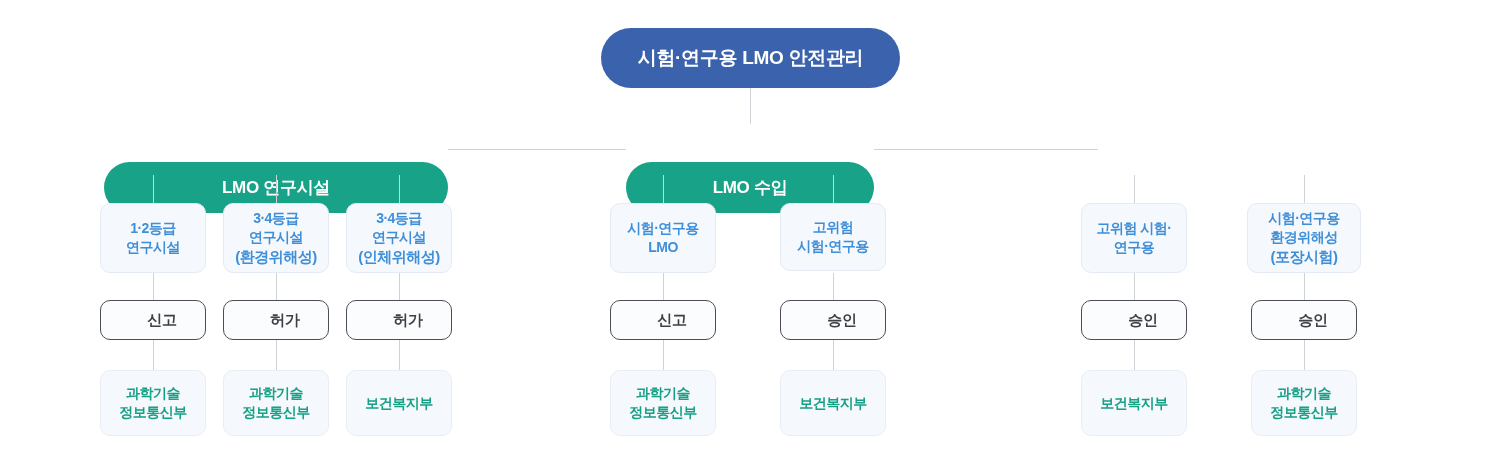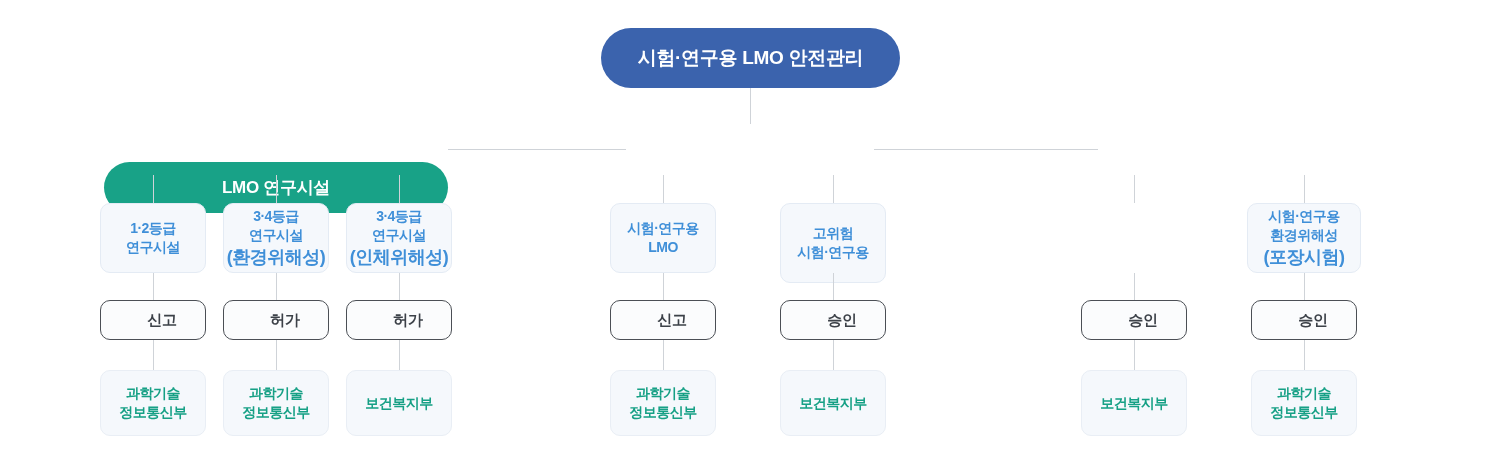--- a/index.html
+++ b/index.html
@@ -55,21 +55,21 @@
     background: #f5f8fc;
     border: 1px solid #e4ebf4;
     border-radius: 10px;
     color: #3f8fd8;
     font-size: 14px;
     font-weight: bold;
     line-height: 1.35;
     letter-spacing: -0.5px;
     text-align: center;
   }
-  .box-cat .sub { font-size: 18px; }
+  .box-cat .sub { font-size: 15px; }
 
   
   .box-act {
     position: absolute;
     display: flex; align-items: center; justify-content: center;
     background: #fbfcfd;
     border: 1.6px solid #4b4f55;
     border-radius: 10px;
     color: #3c4148;
     font-size: 15px;
@@ -152,55 +152,62 @@
   </div>
   <div class="line-v" style="left:399px; top:273px; height:27px;"></div>
   <div class="box-act" style="left:346px; top:300px; width:106px; height:40px;">
     <span>허가</span>
   </div>
   <div class="line-v" style="left:399px; top:340px; height:30px;"></div>
   <div class="box-min" style="left:346px; top:370px; width:106px; height:66px;">
     <span>보건복지부</span>
   </div>
 
+  <div class="pill-group" style="left:626px; top:124px; width:248px; height:51px;">
+    <span>LMO 수입</span>
+  </div>
 
   <div class="line-v" style="left:663px; top:175px; height:28px;"></div>
   <div class="line-v" style="left:833px; top:175px; height:28px;"></div>
 
   <div class="box-cat" style="left:610px; top:203px; width:106px; height:70px;">
     <span>시험·연구용</span>
     <span>LMO</span>
   </div>
   <div class="line-v" style="left:663px; top:273px; height:27px;"></div>
   <div class="box-act" style="left:610px; top:300px; width:106px; height:40px;">
     <span>신고</span>
   </div>
   <div class="line-v" style="left:663px; top:340px; height:30px;"></div>
   <div class="box-min" style="left:610px; top:370px; width:106px; height:66px;">
     <span>과학기술</span>
     <span>정보통신부</span>
   </div>
 
-  <div class="box-cat" style="left:780px; top:203px; width:106px; height:80px;">
+  <div class="box-cat" style="left:780px; top:203px; width:106px; height:68px;">
     <span>고위험</span>
     <span>시험·연구용</span>
   </div>
   <div class="line-v" style="left:833px; top:273px; height:27px;"></div>
   <div class="box-act" style="left:780px; top:300px; width:106px; height:40px;">
     <span>승인</span>
   </div>
   <div class="line-v" style="left:833px; top:340px; height:30px;"></div>
   <div class="box-min" style="left:780px; top:370px; width:106px; height:66px;">
     <span>보건복지부</span>
   </div>
 
 
   <div class="line-v" style="left:1134px; top:175px; height:28px;"></div>
   <div class="line-v" style="left:1304px; top:175px; height:28px;"></div>
 
+  <div class="box-cat" style="left:1081px; top:203px; width:106px; height:70px;">
+    <span>고위험 시험·</span>
+    <span>연구용</span>
+  </div>
   <div class="line-v" style="left:1134px; top:273px; height:27px;"></div>
   <div class="box-act" style="left:1081px; top:300px; width:106px; height:40px;">
     <span>승인</span>
   </div>
   <div class="line-v" style="left:1134px; top:340px; height:30px;"></div>
   <div class="box-min" style="left:1081px; top:370px; width:106px; height:66px;">
     <span>보건복지부</span>
   </div>
 
   <div class="box-cat" style="left:1247px; top:203px; width:114px; height:70px;">

